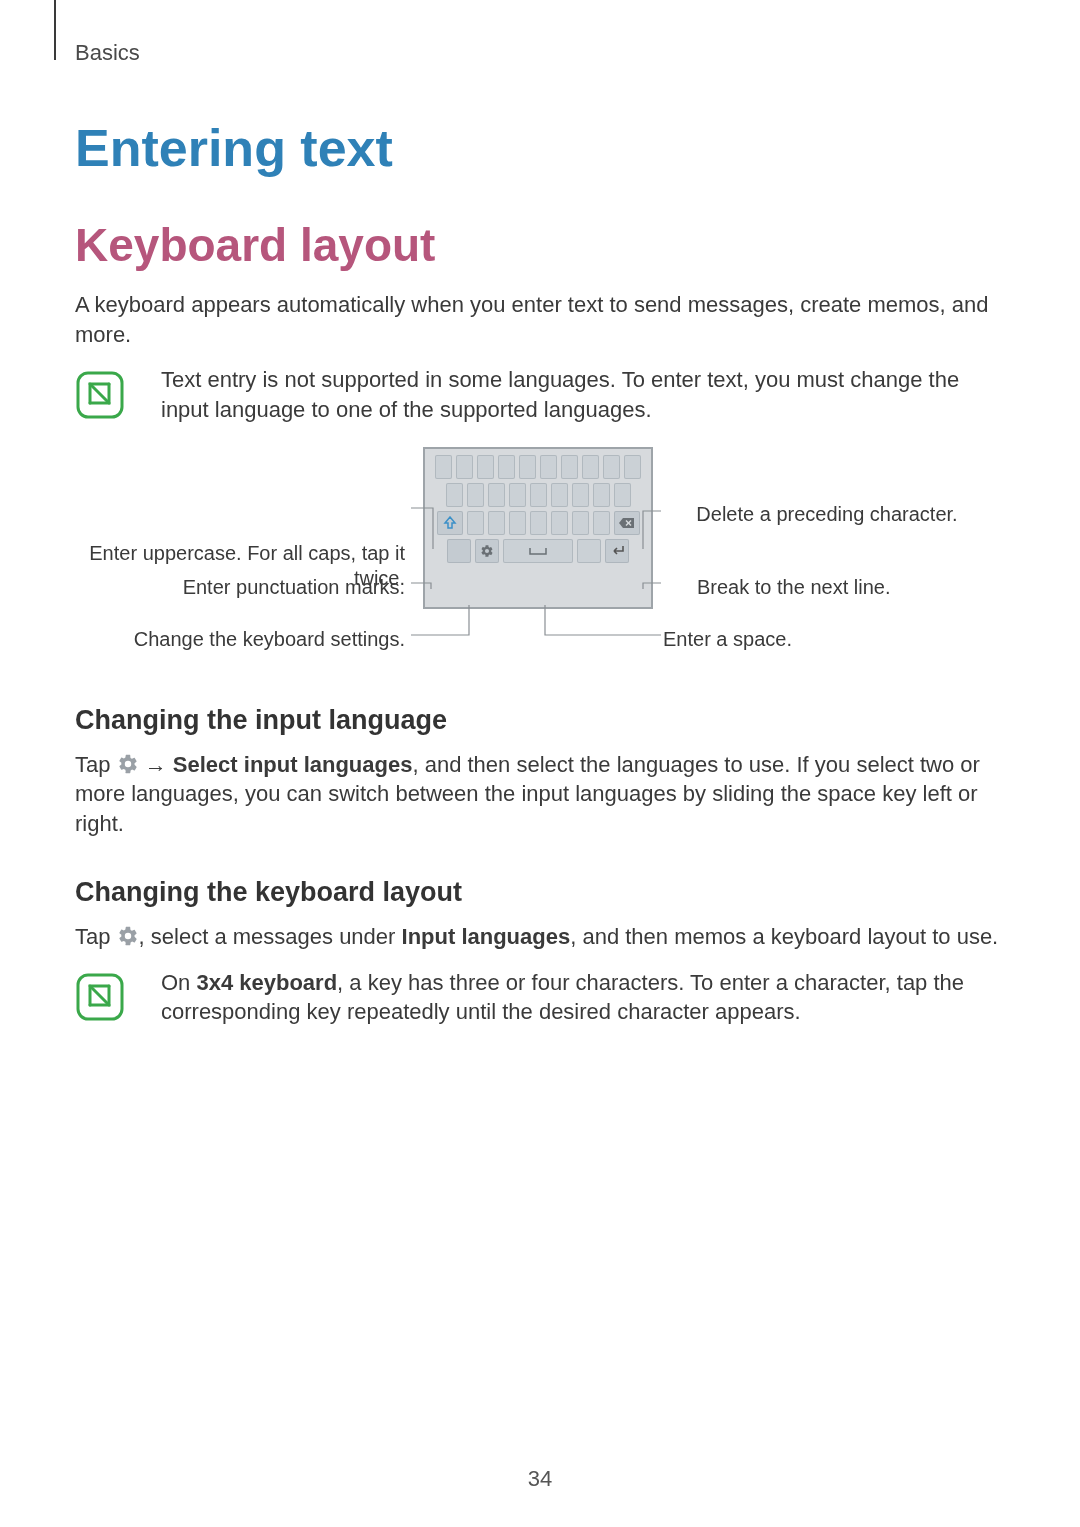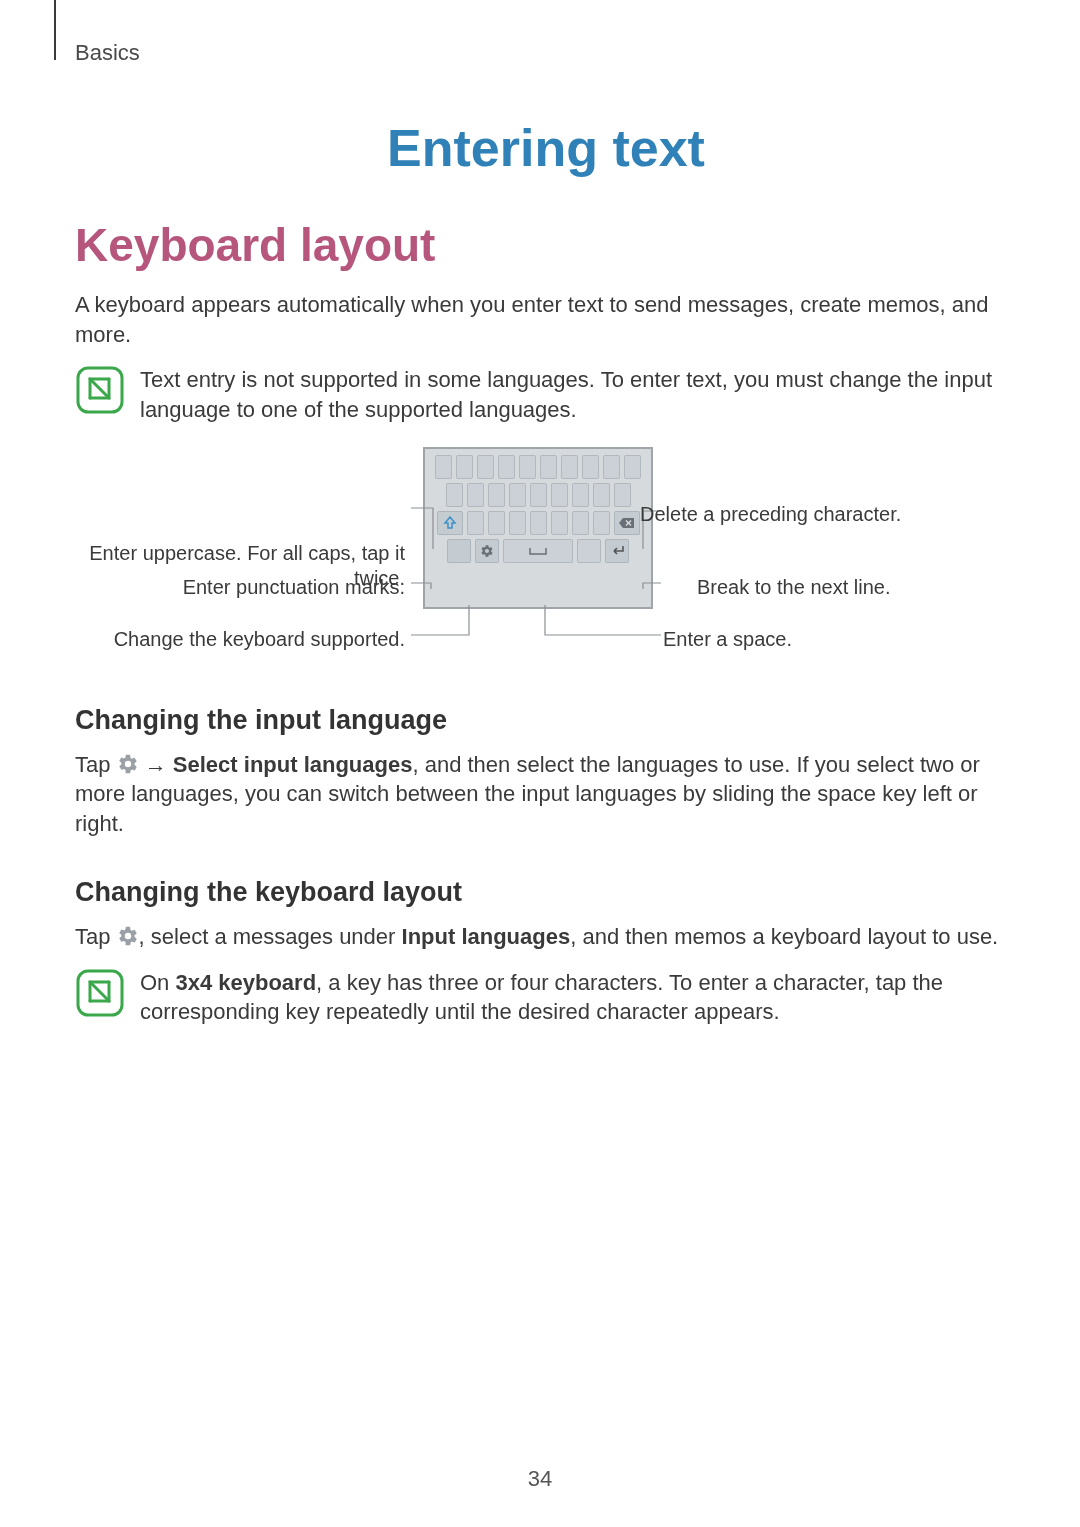--- a/index.html
+++ b/index.html
@@ -30,44 +30,43 @@
   .section-crumb {
     font-size: 22px;
     color: #4a4a4a;
     margin-bottom: 52px;
     margin-left: 0;
   }
   .h1 {
     color: #2f81b7;
     font-size: 52px;
     font-weight: 600;
-    margin: 0 0 40px 12px;
-    text-align: center;
+    margin: 0 0 40px 0;
   }
   .h2 {
     color: #b6567c;
     font-size: 46px;
     font-weight: 600;
     margin: 0 0 18px 0;
   }
   .h3 {
     color: #333;
     font-size: 27px;
     font-weight: 700;
     margin: 38px 0 14px 0;
   }
   p.body {
     margin: 0 0 16px 0;
     line-height: 1.35;
     color: #3a3a3a;
   }
   .note-row {
     display: flex;
-    align-items: flex-start;
-    gap: 15px;
+    align-items: center;
+    gap: 36px;
     margin-bottom: 22px;
   }
   .note-icon {
     flex: 0 0 50px;
     height: 50px;
   }
   .note-text {
     flex: 1;
     line-height: 1.35;
   }
@@ -141,21 +140,21 @@
   .lbl {
     position: absolute;
     font-size: 20px;
     color: #3a3a3a;
     line-height: 1.25;
   }
   .lbl.right { text-align: left; }
   .lbl.left  { text-align: right; }
 
   #lbl-ul { left: 0; top: 48px; width: 330px; margin-top: 46px; }
-  #lbl-ur { left: 565px; top: 55px; width: 320px; }
+  #lbl-ur { left: 592px; top: 55px; width: 320px; text-align: center; }
   #lbl-ml { left: 0; top: 128px; width: 330px; }
   #lbl-mr { left: 622px; top: 128px; width: 320px; }
   #lbl-ll { left: 0; top: 180px; width: 330px; }
   #lbl-lr { left: 588px; top: 180px; width: 320px; }
 
   .leads {
     position: absolute;
     left: 0;
     top: 0;
     width: 930px;
@@ -272,21 +271,21 @@
         <path d="M336 188 H394 V158"></path>
 
         <path d="M586 188 H470 V158"></path>
       </g>
     </svg>
 
     <div id="lbl-ul" class="lbl left">Enter uppercase. For all caps, tap it twice.</div>
     <div id="lbl-ur" class="lbl right">Delete a preceding character.</div>
     <div id="lbl-ml" class="lbl left">Enter punctuation marks.</div>
     <div id="lbl-mr" class="lbl right">Break to the next line.</div>
-    <div id="lbl-ll" class="lbl left">Change the keyboard supported.</div>
+    <div id="lbl-ll" class="lbl left">Change the keyboard settings.</div>
     <div id="lbl-lr" class="lbl right">Enter a space.</div>
   </div>
 
   <h3 class="h3">Changing the input language</h3>
   <p class="body">
     <span>Tap </span>
     <span class="inline-gear">
       <svg width="22" height="22" viewBox="0 0 24 24">
           <path fill="#9aa0a6" d="M19.14 12.94a7.07 7.07 0 0 0 .05-.94 7.07 7.07 0 0 0-.05-.94l2.03-1.58a.5.5 0 0 0 .12-.64l-1.92-3.32a.5.5 0 0 0-.61-.22l-2.39.96a7.03 7.03 0 0 0-1.62-.94l-.36-2.54A.5.5 0 0 0 14 2h-4a.5.5 0 0 0-.49.42l-.36 2.54c-.58.24-1.12.55-1.62.94l-2.39-.96a.5.5 0 0 0-.61.22L2.61 8.48a.5.5 0 0 0 .12.64l2.03 1.58c-.03.31-.05.63-.05.94s.02.63.05.94L2.73 14.16a.5.5 0 0 0-.12.64l1.92 3.32c.14.24.43.33.61.22l2.39-.96c.5.39 1.04.7 1.62.94l.36 2.54A.5.5 0 0 0 10 22h4a.5.5 0 0 0 .49-.42l.36-2.54c.58-.24 1.12-.55 1.62-.94l2.39.96c.18.11.47.02.61-.22l1.92-3.32a.5.5 0 0 0-.12-.64zM12 15.5A3.5 3.5 0 1 1 15.5 12 3.5 3.5 0 0 1 12 15.5z"></path>
         </svg>

